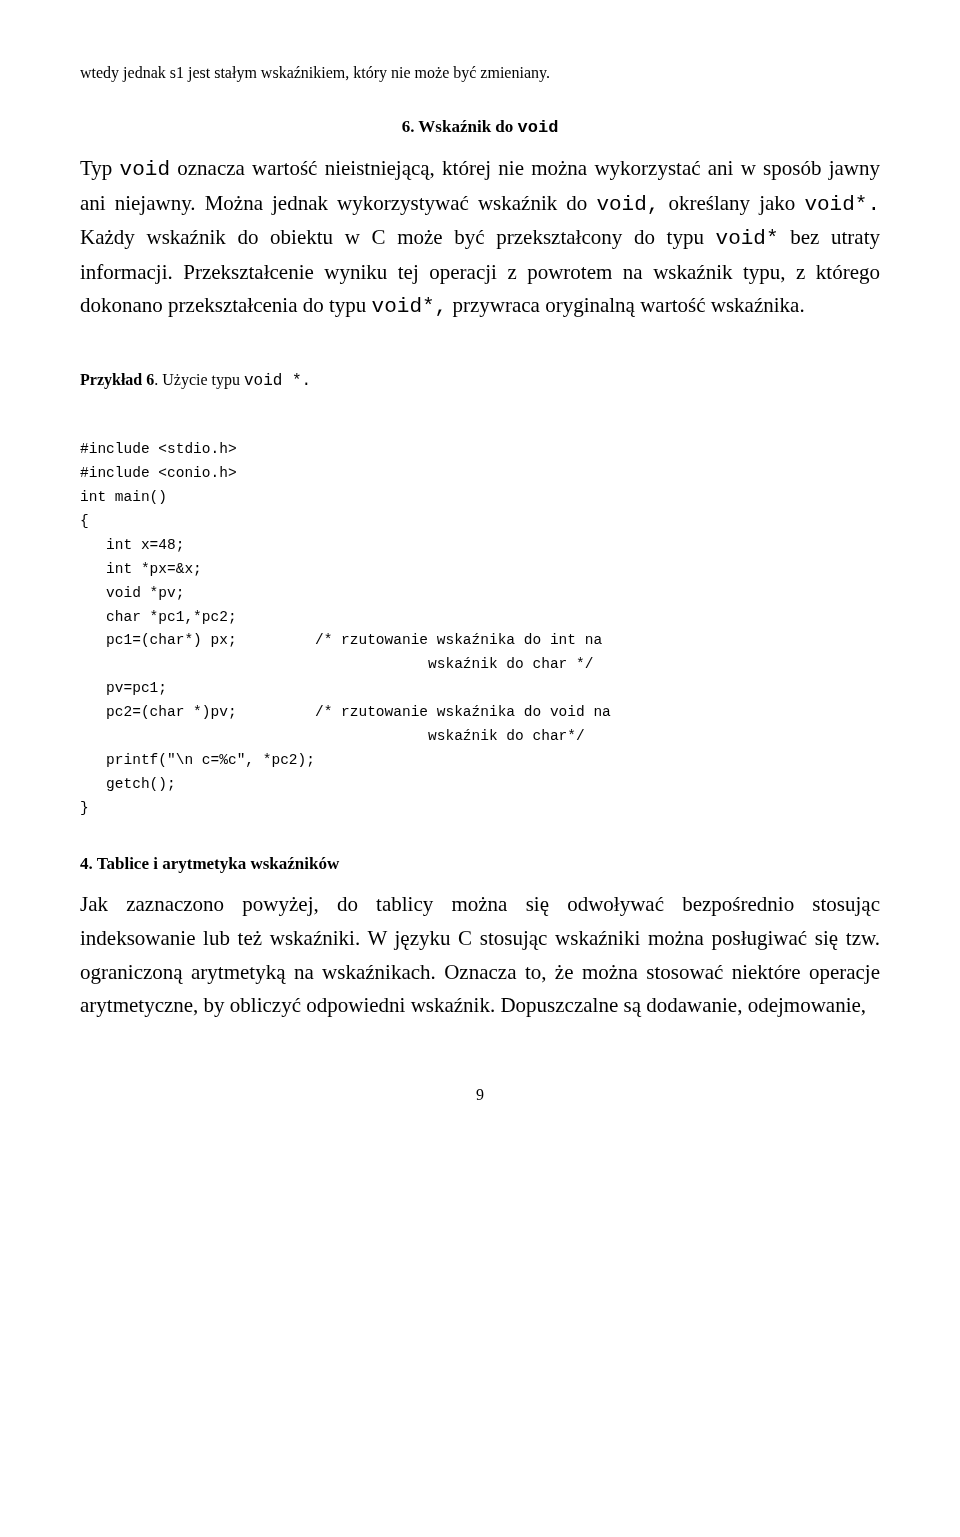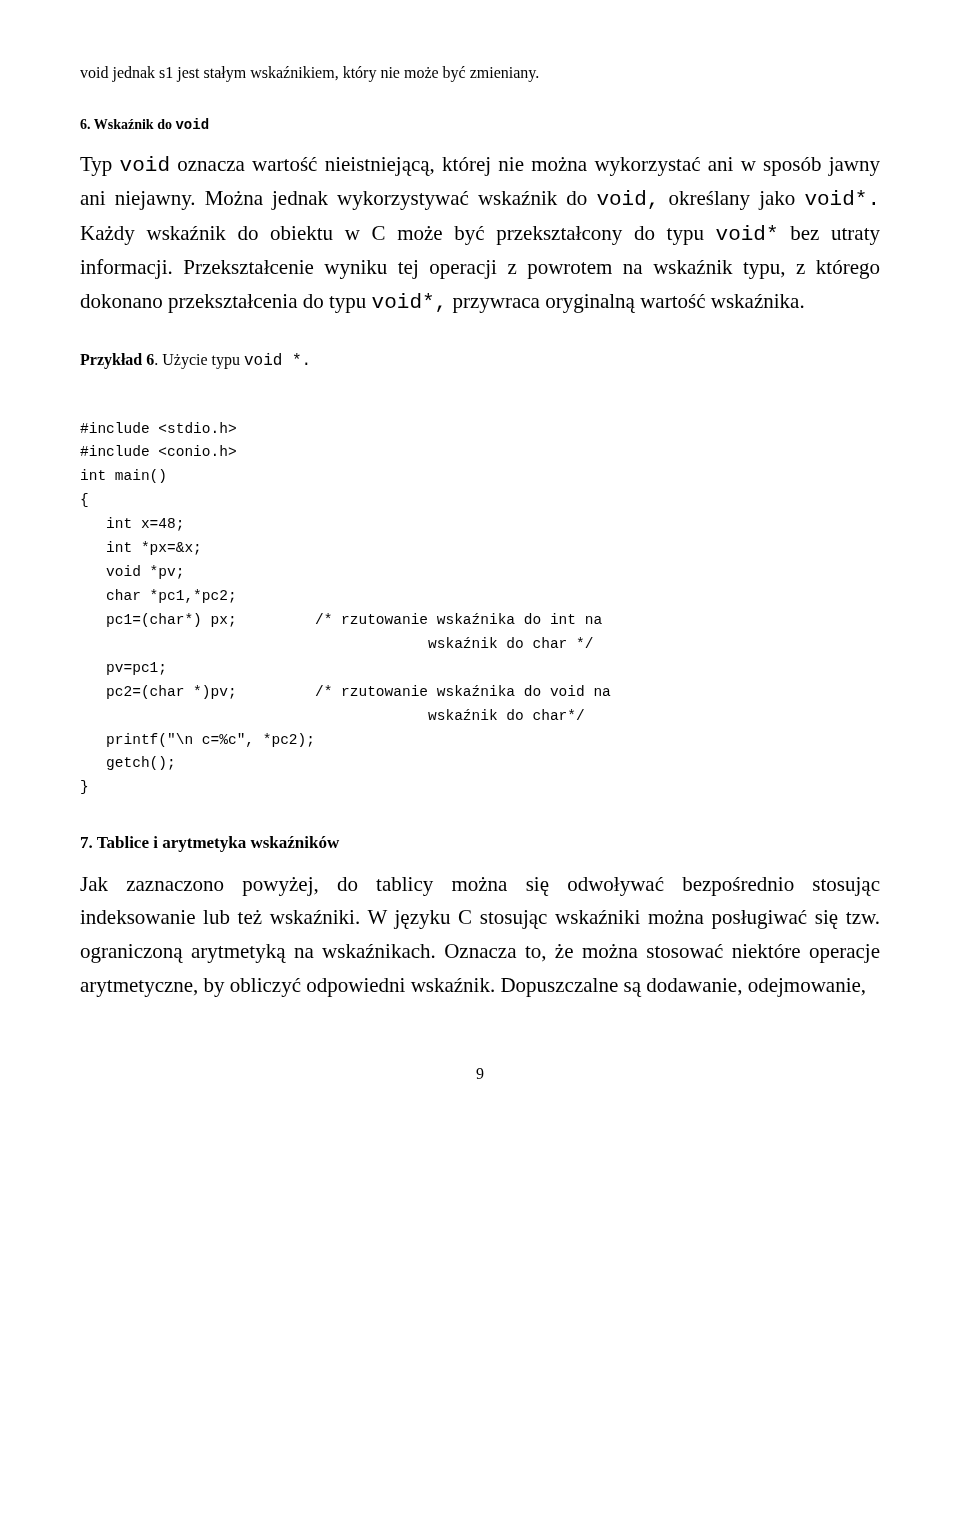--- a/index.html
+++ b/index.html
@@ -18,44 +18,45 @@
       font-size: 16px;
       line-height: 1.5;
     }
 
     .page-content {
       max-width: 800px;
       margin: 0 auto;
     }
 
     .section-heading {
-      font-size: 14px;
+      font-size: 17px;
       font-weight: bold;
       margin-bottom: 12px;
+      text-align: center;
     }
 
     .section-heading .code-inline {
       font-family: 'Courier New', Courier, monospace;
       font-weight: bold;
     }
 
     .body-text {
       font-size: 21px;
       line-height: 1.6;
       margin-bottom: 12px;
       text-align: justify;
     }
 
     .code-inline {
       font-family: 'Courier New', Courier, monospace;
     }
 
     .example-label {
       font-size: 16px;
-      margin-top: 28px;
+      margin-top: 44px;
       margin-bottom: 14px;
     }
 
     .example-label strong {
       font-weight: bold;
     }
 
     .code-block {
       font-family: 'Courier New', Courier, monospace;
       font-size: 14.5px;
@@ -90,39 +91,39 @@
       text-align: justify;
       margin-bottom: 28px;
     }
   </style>
 </head>
 <body>
 
 <div class="page-content">
 
   <p class="top-text">
-    <span>void jednak s1 jest stałym wskaźnikiem, który nie może być zmieniany.</span>
+    <span>wtedy jednak s1 jest stałym wskaźnikiem, który nie może być zmieniany.</span>
   </p>
 
   <p class="section-heading">
     6. Wskaźnik do <span class="code-inline">void</span>
   </p>
 
   <p class="body-text">
     Typ <span class="code-inline">void</span> oznacza wartość nieistniejącą, której nie można wykorzystać ani w sposób jawny ani niejawny. Można jednak wykorzystywać wskaźnik do <span class="code-inline">void,</span> określany jako <span class="code-inline">void*.</span> Każdy wskaźnik do obiektu w C może być przekształcony do typu <span class="code-inline">void*</span> bez utraty informacji. Przekształcenie wyniku tej operacji z powrotem na wskaźnik typu, z którego dokonano przekształcenia do typu <span class="code-inline">void*,</span> przywraca oryginalną wartość wskaźnika.
   </p>
 
   <p class="example-label">
     <strong>Przykład 6</strong>. Użycie typu <span class="code-inline">void *.</span>
   </p>
 
   <div class="code-block"><span class="code-line">#include &lt;stdio.h&gt;</span><span class="code-line">#include &lt;conio.h&gt;</span><span class="code-line">int main()</span><span class="code-line">{</span><span class="code-line">   int x=48;</span><span class="code-line">   int *px=&amp;x;</span><span class="code-line">   void *pv;</span><span class="code-line">   char *pc1,*pc2;</span><span class="code-line">   pc1=(char*) px;         /* rzutowanie wskaźnika do int na</span><span class="code-line">                                        wskaźnik do char */</span><span class="code-line">   pv=pc1;</span><span class="code-line">   pc2=(char *)pv;         /* rzutowanie wskaźnika do void na</span><span class="code-line">                                        wskaźnik do char*/</span><span class="code-line">   printf("\n c=%c", *pc2);</span><span class="code-line">   getch();</span><span class="code-line">}</span></div>
 
   <p class="section-7-heading">
-    7. Tablice i arytmetyka wskaźników
+    4. Tablice i arytmetyka wskaźników
   </p>
 
   <p class="body-text">
     Jak zaznaczono powyżej, do tablicy można się odwoływać bezpośrednio stosując indeksowanie lub też wskaźniki. W języku C stosując wskaźniki można posługiwać się tzw. ograniczoną arytmetyką na wskaźnikach. Oznacza to, że można stosować niektóre operacje arytmetyczne, by obliczyć odpowiedni wskaźnik. Dopuszczalne są dodawanie, odejmowanie,
   </p>
 
   <div class="page-number">
     <span>9</span>
   </div>
 

